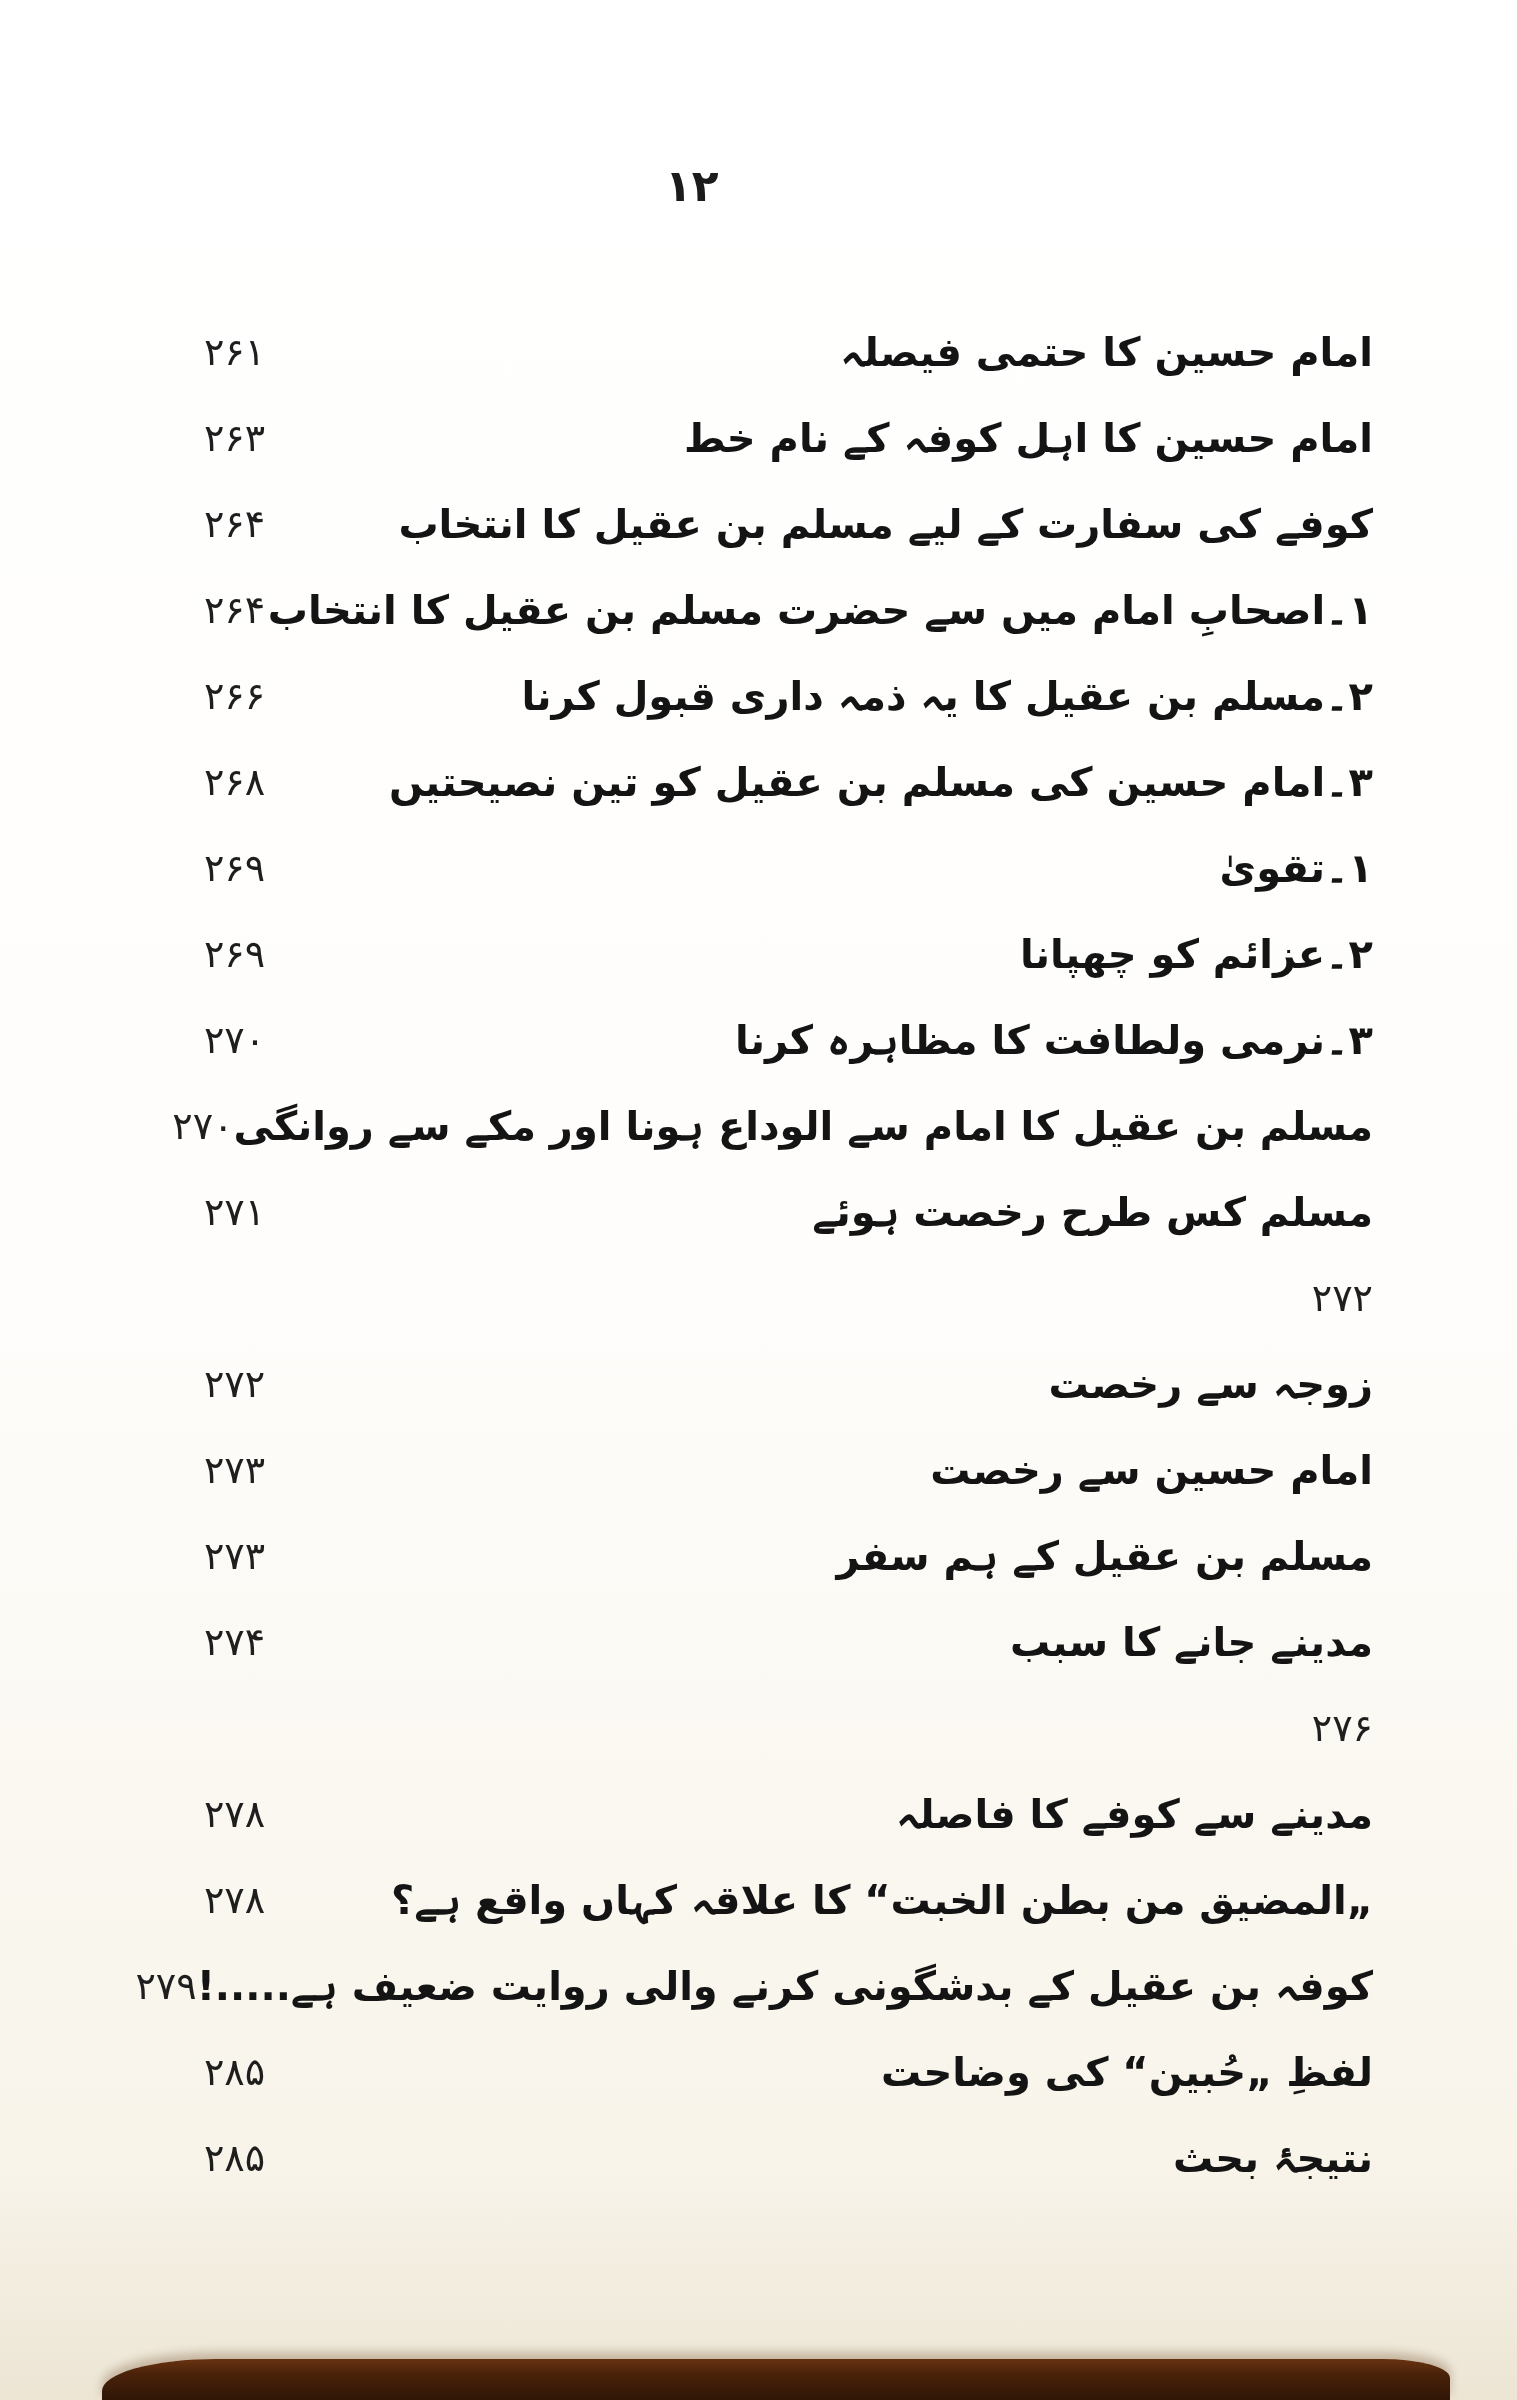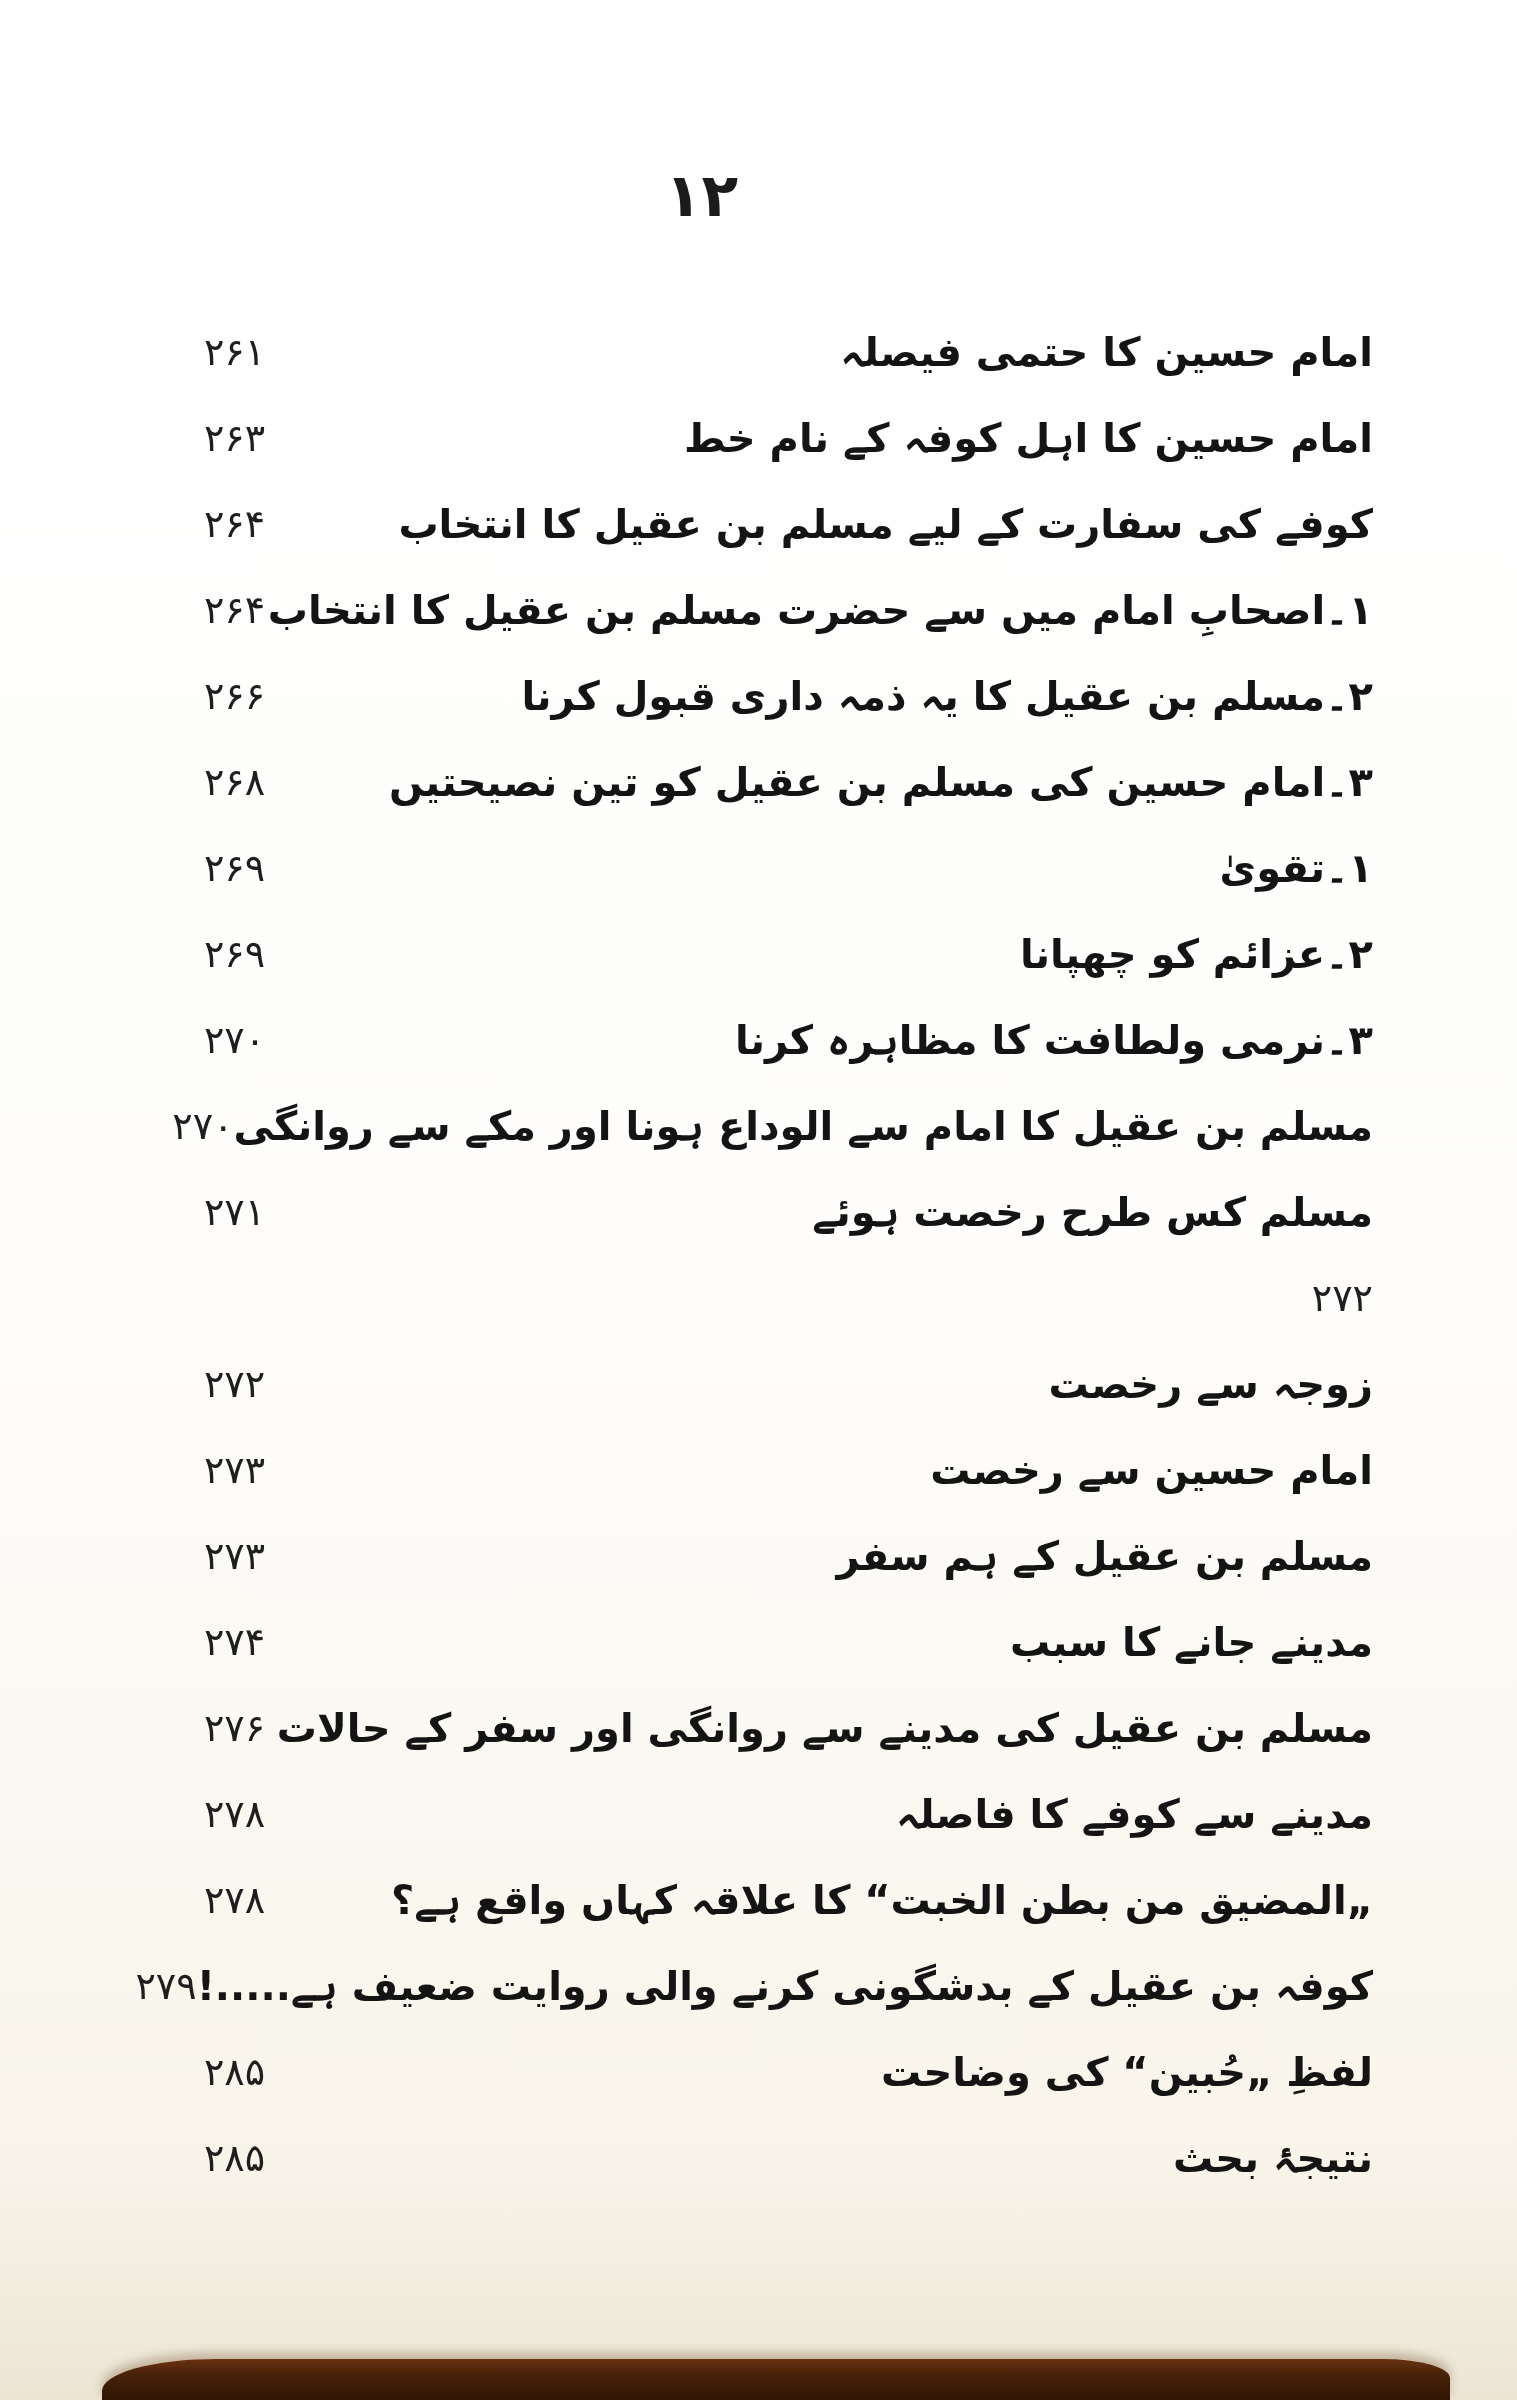--- a/index.html
+++ b/index.html
@@ -17,21 +17,21 @@
   
   .page{
     position:absolute;
     inset:0;
     direction:rtl;
   }
   .page-number{
     position:absolute;
     top:160px;
     left:666px;
-    font-size:60px;
+    font-size:44px;
     font-weight:bold;
     color:#1b1b1b;
     letter-spacing:1.9px;
   }
   .toc{
     position:absolute;
     top:309px;
     right:144px;
     left:203px;
   }
@@ -167,21 +167,20 @@
         </div>
         <div class="toc-row">
           <span class="toc-title">مسلم بن عقیل کے ہم سفر</span>
           <span class="toc-page">۲۷۳</span>
         </div>
         <div class="toc-row">
           <span class="toc-title">مدینے جانے کا سبب</span>
           <span class="toc-page">۲۷۴</span>
         </div>
         <div class="toc-row">
-          <span class="toc-title">مسلم بن عقیل کی مدینے سے روانگی اور سفر کے حالات</span>
           <span class="toc-page">۲۷۶</span>
         </div>
         <div class="toc-row">
           <span class="toc-title">مدینے سے کوفے کا فاصلہ</span>
           <span class="toc-page">۲۷۸</span>
         </div>
         <div class="toc-row">
           <span class="toc-title">„المضیق من بطن الخبت“ کا علاقہ کہاں واقع ہے؟</span>
           <span class="toc-page">۲۷۸</span>
         </div>

